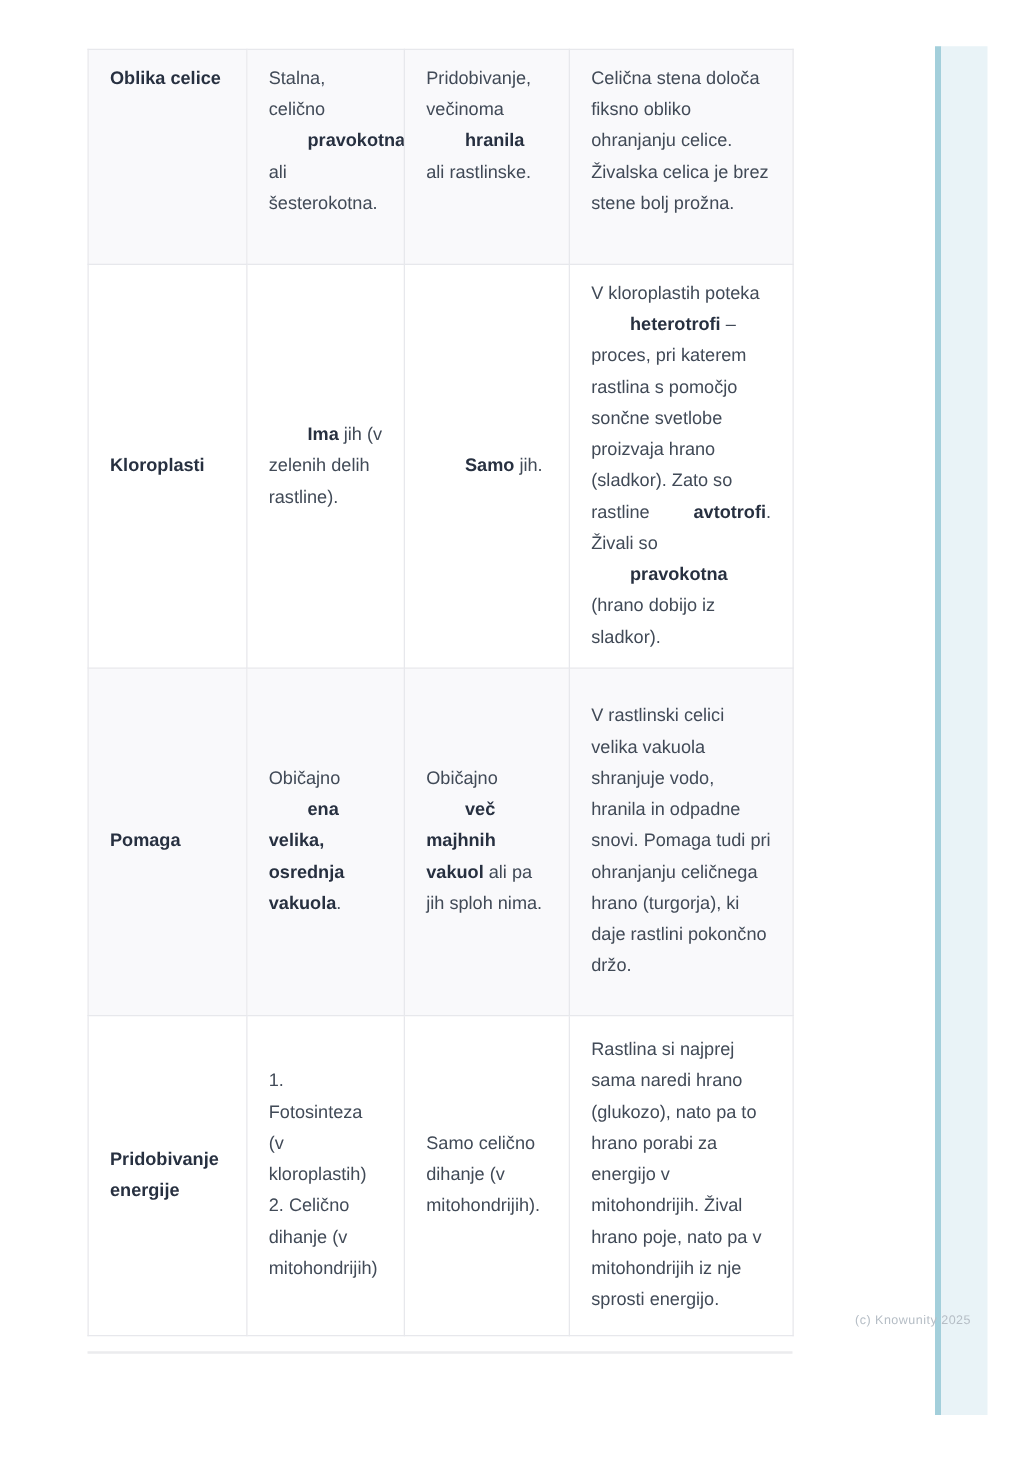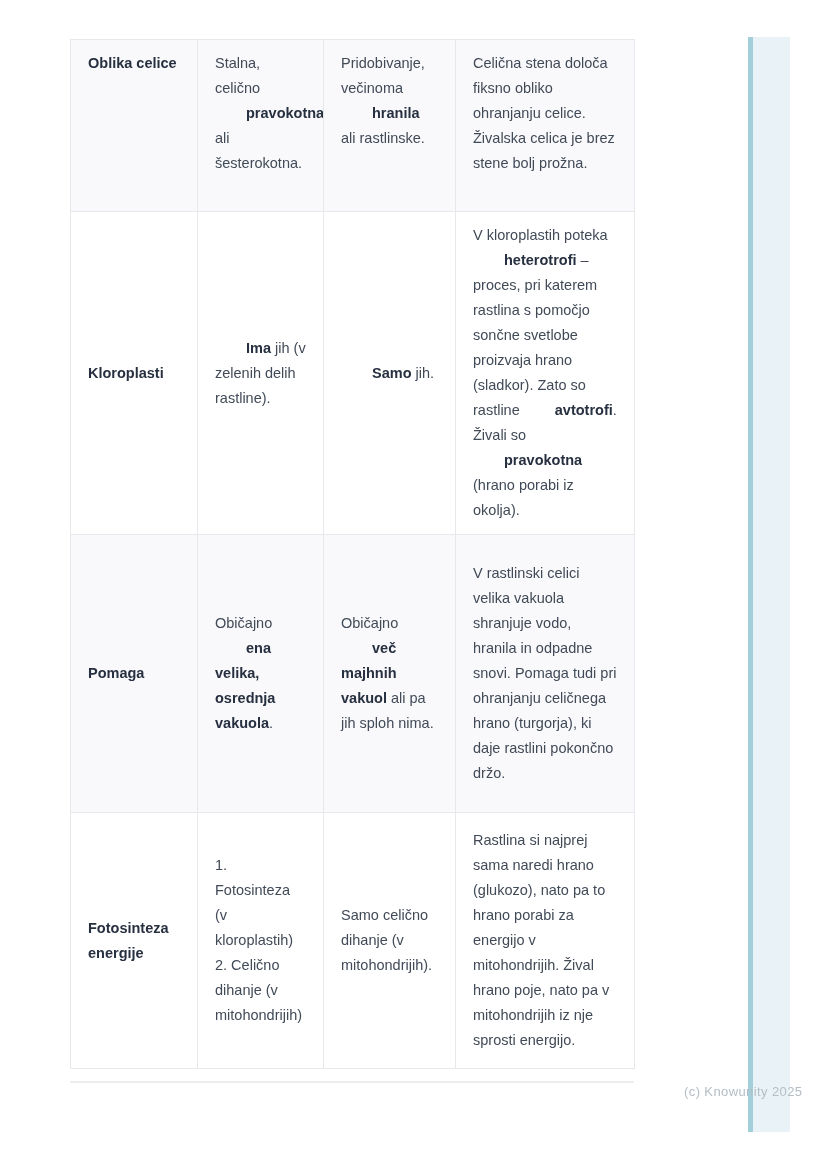--- a/index.html
+++ b/index.html
@@ -71,22 +71,22 @@
     top: 37px;
     width: 37px;
     height: 1095px;
     background: #e9f3f7;
     z-index: 1;
   }
 
   .footer-credit {
     position: absolute;
     left: 684px;
-    top: 1084px;
-    font-size: 13px;
+    top: 1051px;
+    font-size: 10px;
     letter-spacing: 0.4px;
     color: #b5bdc5;
     z-index: 2;
     white-space: nowrap;
   }
 </style>
 </head>
 <body>
 
 <div class="page">
@@ -102,30 +102,30 @@
         <tr class="shaded align-top" style="height: 172px;">
           <th>Oblika celice</th>
           <td><span>Stalna, celično </span><span class="b">pravokotna</span><span> ali šesterokotna.</span></td>
           <td><span>Pridobivanje, večinoma </span><span class="b">hranila</span><span> ali rastlinske.</span></td>
           <td><span>Celična stena določa fiksno obliko ohranjanju celice. Živalska celica je brez stene bolj prožna.</span></td>
         </tr>
         <tr style="height: 306px;">
           <th>Kloroplasti</th>
           <td><span class="b">Ima</span><span> jih (v zelenih delih rastline).</span></td>
           <td><span class="b">Samo</span><span> jih.</span></td>
-          <td><span>V kloroplastih poteka </span><span class="b">heterotrofi</span><span> – proces, pri katerem rastlina s pomočjo sončne svetlobe proizvaja hrano (sladkor). Zato so rastline </span><span class="b">avtotrofi</span><span>. Živali so </span><span class="b">pravokotna</span><span> (hrano porabi iz okolja).</span></td>
+          <td><span>V kloroplastih poteka </span><span class="b">heterotrofi</span><span> – proces, pri katerem rastlina s pomočjo sončne svetlobe proizvaja hrano (sladkor). Zato so rastline </span><span class="b">avtotrofi</span><span>. Živali so </span><span class="b">pravokotna</span><span> (hrano dobijo iz sladkor).</span></td>
         </tr>
         <tr class="shaded" style="height: 278px;">
           <th>Pomaga</th>
           <td><span>Običajno </span><span class="b">ena velika, osrednja vakuola</span><span>.</span></td>
           <td><span>Običajno </span><span class="b">več majhnih vakuol</span><span> ali pa jih sploh nima.</span></td>
           <td><span>V rastlinski celici velika vakuola shranjuje vodo, hranila in odpadne snovi. Pomaga tudi pri ohranjanju celičnega hrano (turgorja), ki daje rastlini pokončno držo.</span></td>
         </tr>
         <tr style="height: 256px;">
-          <th>Fotosinteza energije</th>
+          <th>Pridobivanje energije</th>
           <td><span>1. Fotosinteza (v kloroplastih)
 2. Celično dihanje (v mitohondrijih)</span></td>
           <td><span>Samo celično dihanje (v mitohondrijih).</span></td>
           <td><span>Rastlina si najprej sama naredi hrano (glukozo), nato pa to hrano porabi za energijo v mitohondrijih. Žival hrano poje, nato pa v mitohondrijih iz nje sprosti energijo.</span></td>
         </tr>
       </tbody>
   </table>
 
   <div class="footer-divider"></div>
 

